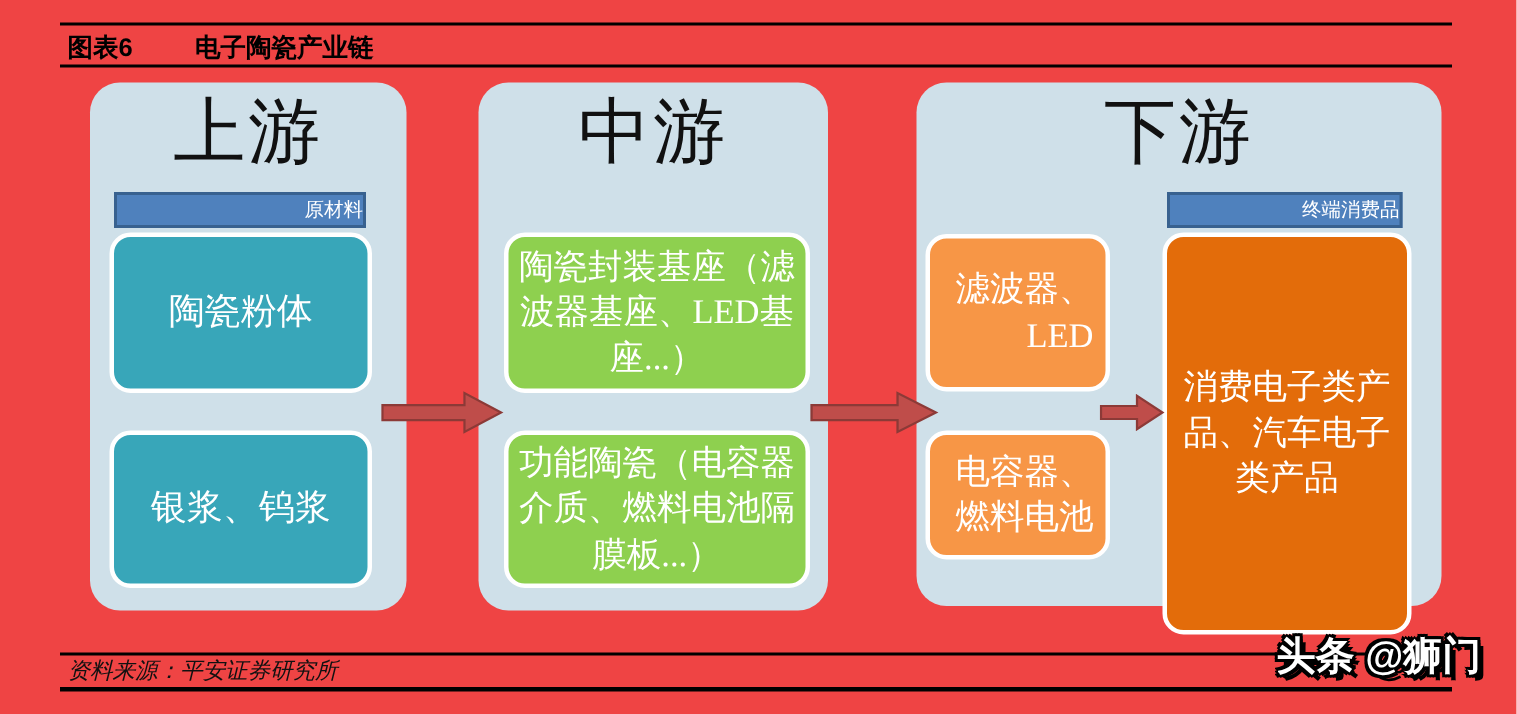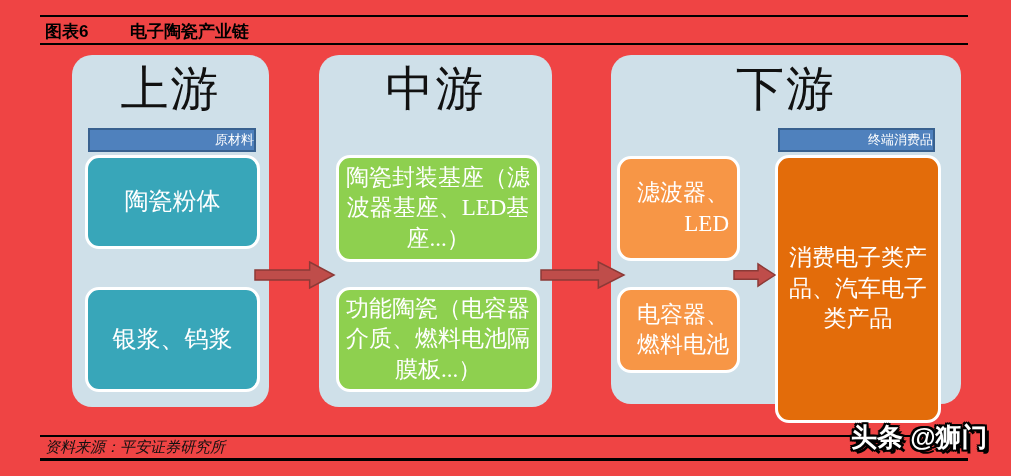--- a/index.html
+++ b/index.html
@@ -11,21 +11,21 @@
   .rule-top { top:15px; height:2px; }
   .rule-caption { top:43px; height:2px; }
   .rule-src-top { top:435px; height:2px; }
   .rule-src-bottom { top:458px; height:3px; }
 
   .fig-caption { position:absolute; top:20px; left:0; height:22px; font-weight:bold; font-size:17px; color:#000; }
   .fig-label { position:absolute; left:45px; white-space:nowrap; }
   .fig-title { position:absolute; left:130px; white-space:nowrap; }
 
   .panel { position:absolute; top:55px; background:var(--panel); border-radius:20px; }
-  .panel-up   { left:72px;  width:197px; height:352px; }
+  .panel-up   { left:60px;  width:197px; height:352px;padding-left:14px; }
   .panel-mid  { left:319px; width:233px; height:352px; }
   .panel-down { left:611px; width:350px; height:349px; }
 
   .stage-title {
     position:absolute; top:4px; left:0; right:0; text-align:center;
     font-family:"Liberation Serif", serif; font-size:48px; font-weight:400;
     color:#111; line-height:1.25; letter-spacing:2px;
   }
 
   .hdr {
@@ -45,21 +45,21 @@
     display:flex; align-items:center; justify-content:center;
     text-align:center; color:#fff;
     font-family:"Liberation Serif", serif; font-size:23px; line-height:1.32;
     word-break:break-all; line-break:anywhere;
   }
   .teal   { background:var(--teal); font-size:24px; }
   .green  { background:var(--green); }
   .orange { background:var(--orange);text-align:right; }
   .dkorange { background:var(--dark_orange); }
 
-  .box-up1 { left:13px; top:100px; width:175px; height:94px; }
+  .box-up1 { left:13px; top:100px; width:175px; height:107px; }
   .box-up2 { left:13px; top:232px; width:175px; height:105px; }
   .box-mid1 { left:17px; top:100px; width:204px; height:107px; padding:0 2px; }
   .box-mid2 { left:17px; top:232px; width:204px; height:105px; padding:0 2px; }
   .box-dev1 { left:6px; top:101px; width:123px; height:105px; padding:0 8px; }
   .box-dev2 { left:6px; top:232px; width:123px; height:86px; padding:0 8px; }
   .box-big  { left:164px; top:100px; width:166px; height:268px; padding:4px 10px; }
 
   .arrow { position:absolute; z-index:3; }
   .arrow polygon { fill:var(--arrow); stroke:var(--arrow_border); stroke-width:1.5; }
   .arrow-1 { left:254px; top:260px; width:82px; height:30px; }

